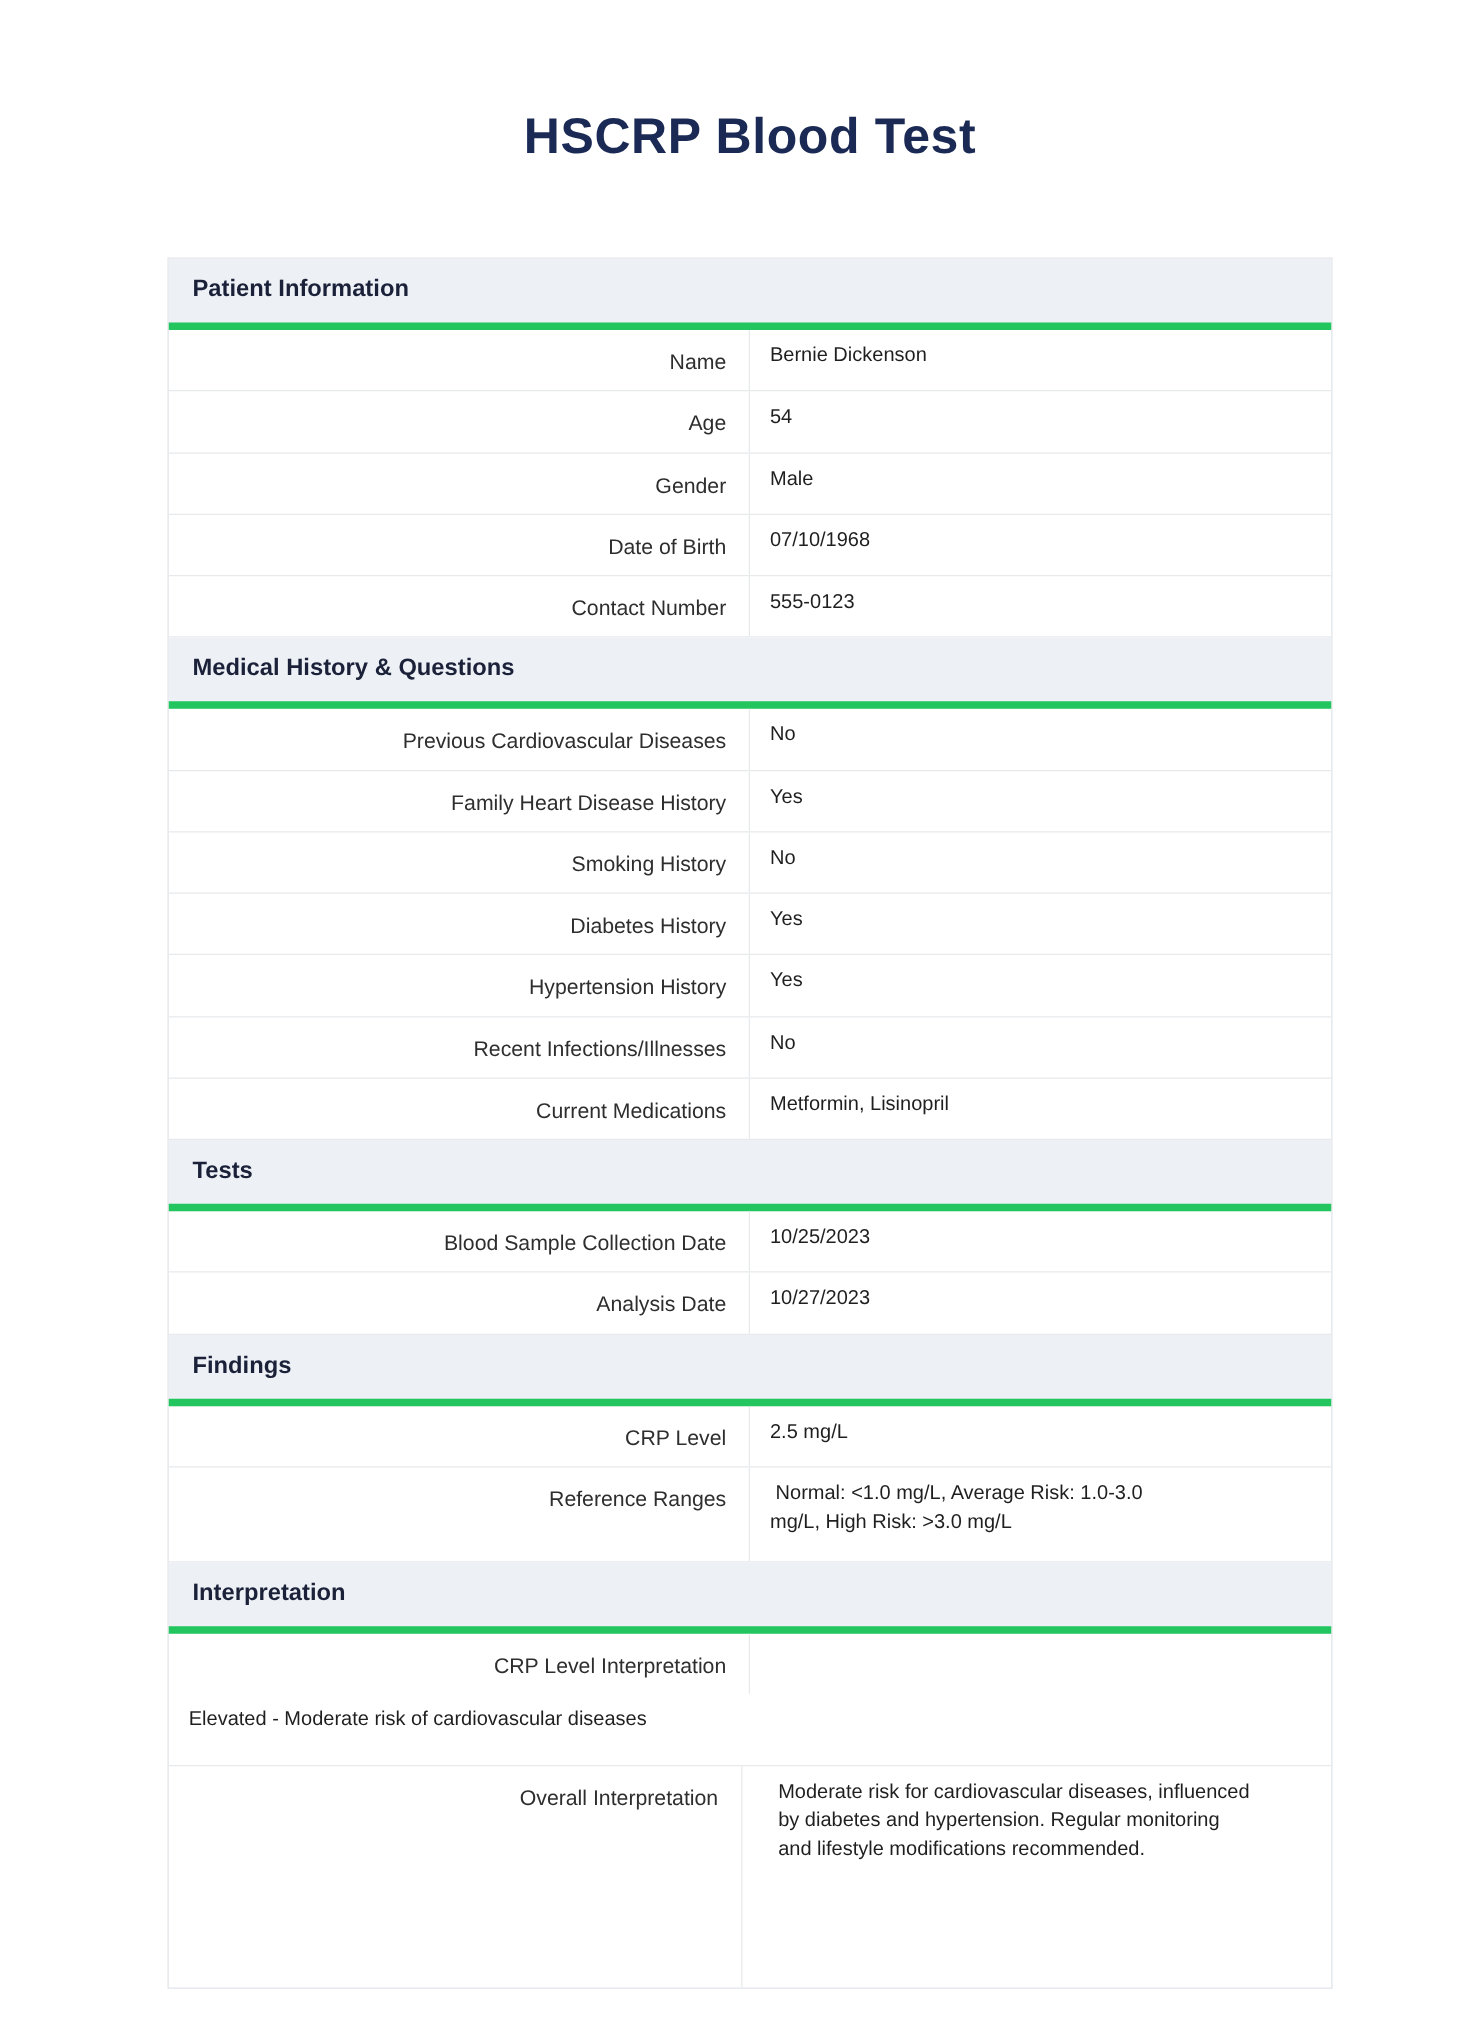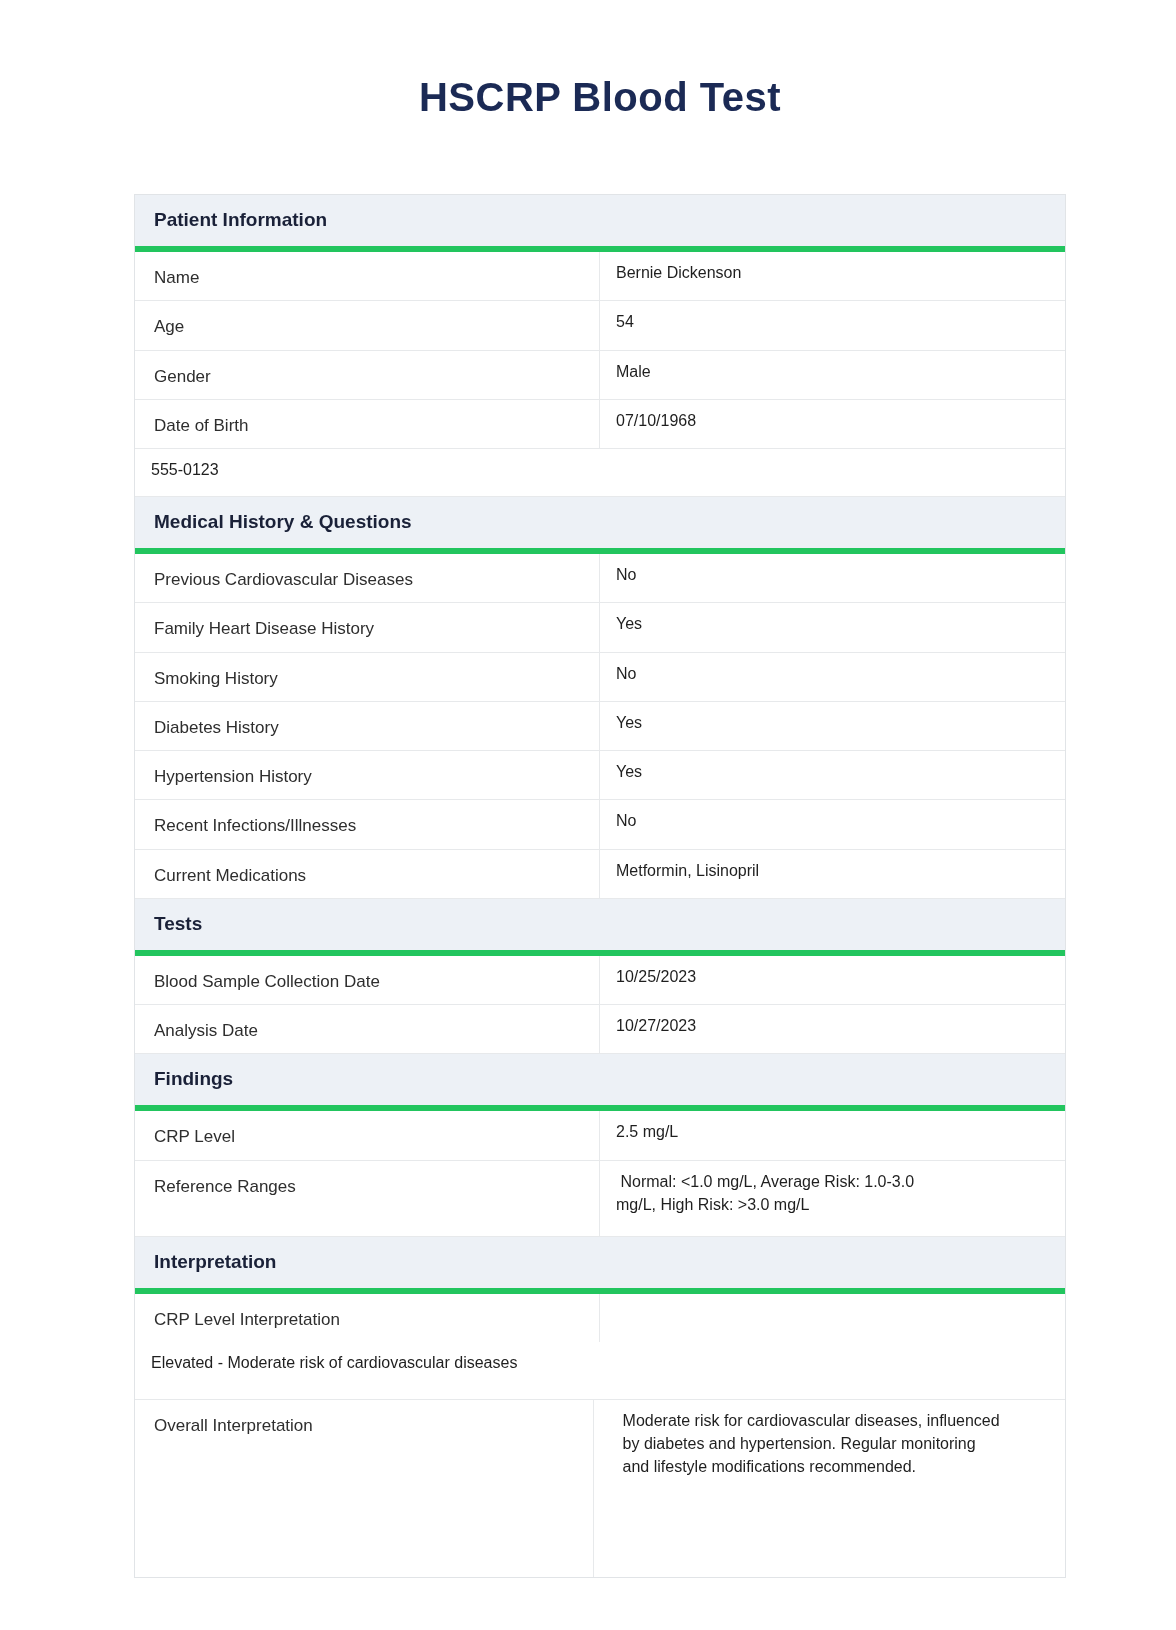--- a/index.html
+++ b/index.html
@@ -11,21 +11,21 @@
   .page {
     width: 1176px;
     min-height: 1630px;
     margin: 0 auto;
     background: #ffffff;
     padding-top: 74px;
     padding-bottom: 80px;
   }
   .content {
     width: 956px;
-    margin: 0 auto;
+    margin: 12px auto;
     padding-left: 24px;
   }
   .doc-title {
     text-align: center;
     font-size: 40px;
     line-height: 1.15;
     font-weight: 700;
     color: #1b2a55;
     margin-bottom: 74px;
     letter-spacing: 0.5px;
@@ -48,20 +48,21 @@
     min-height: 48px;
   }
   .report > .row:last-child { border-bottom: none; gap: 13px; }
   .row-label {
     width: 50%;
     padding: 15px 18px 12px 19px;
     font-size: 17px;
     color: #2e2e2e;
     border-right: 1px solid #e7e9eb;
     line-height: 1.25;
+    text-align: right;
   }
   .row-value {
     width: 50%;
     padding: 9px 16px 8px 16px;
     font-size: 16px;
     color: #1f1f1f;
     line-height: 1.45;
     white-space: pre-wrap;
   }
   .row--md { min-height: 76px; }
@@ -89,20 +90,21 @@
       </div>
       <div class="row">
         <div class="row-label">Gender</div>
         <div class="row-value">Male</div>
       </div>
       <div class="row">
         <div class="row-label">Date of Birth</div>
         <div class="row-value">07/10/1968</div>
       </div>
       <div class="row">
+        <div class="row-label">Contact Number</div>
         <div class="row-value">555-0123</div>
       </div>
 
       <div class="section-header">Medical History &amp; Questions</div>
       <div class="row">
         <div class="row-label">Previous Cardiovascular Diseases</div>
         <div class="row-value">No</div>
       </div>
       <div class="row">
         <div class="row-label">Family Heart Disease History</div>

